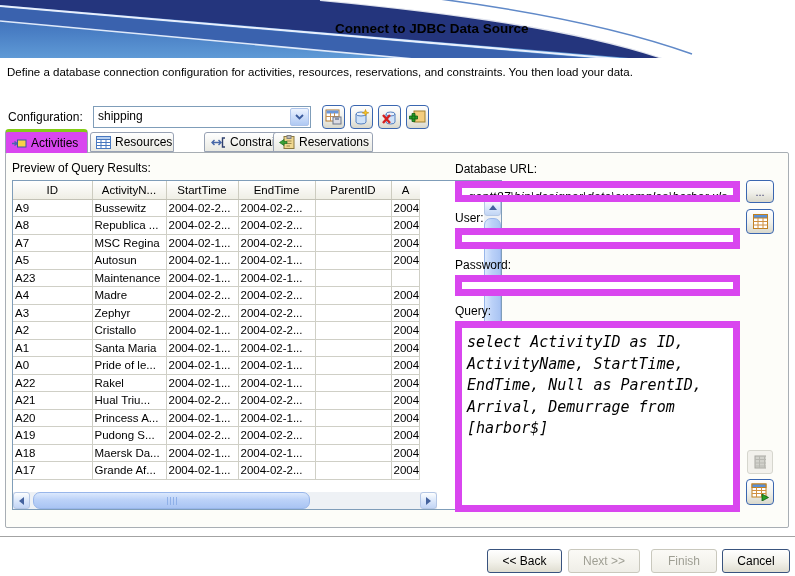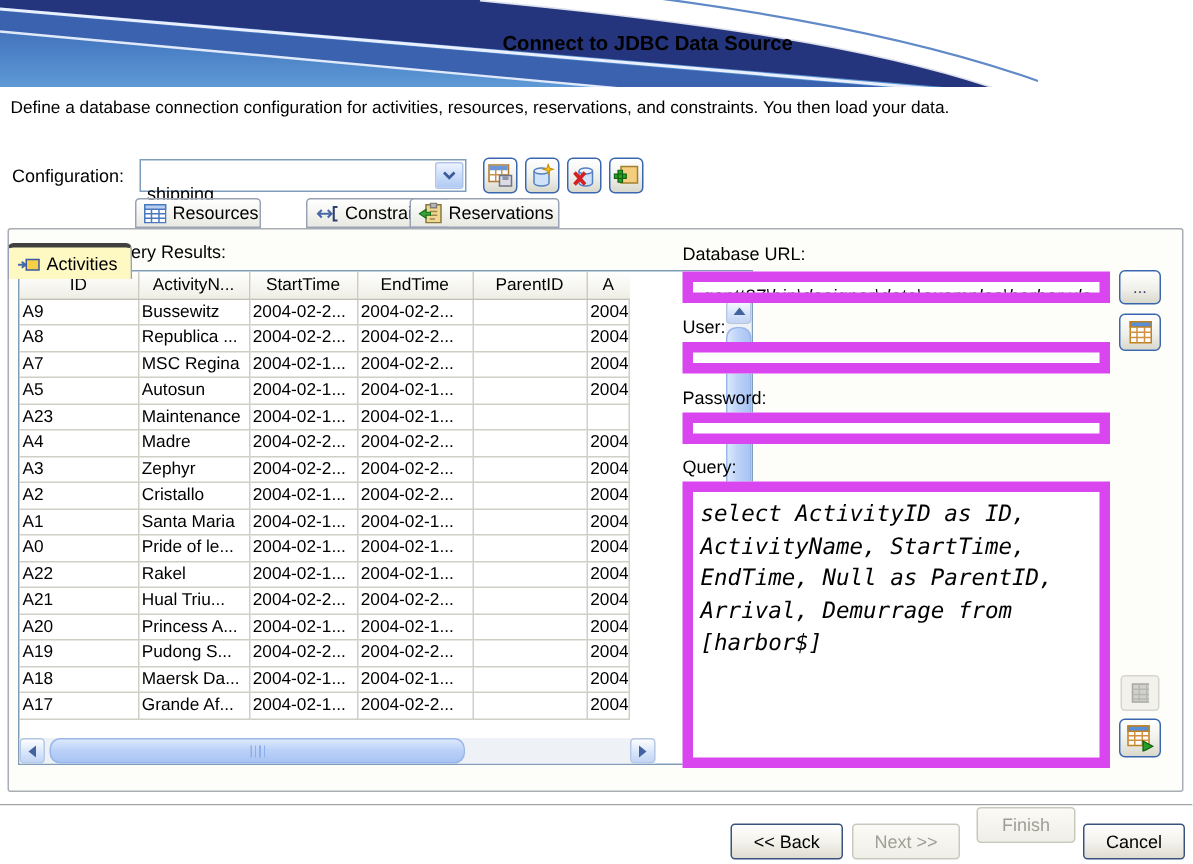--- a/index.html
+++ b/index.html
@@ -9,36 +9,36 @@
 
   
   #banner{left:0;top:0;width:795px;height:58px;}
   #banner-title{left:335px;top:21px;font-size:13.5px;font-weight:bold;white-space:nowrap;}
 
   #description{left:7px;top:66px;font-size:11.5px;white-space:nowrap;}
 
   
   #config-label{left:8px;top:110px;font-size:12px;}
   #config-combo{left:93px;top:106px;width:218px;height:22px;border:1px solid #7f9db9;background:#fff;box-sizing:border-box;}
-  #config-combo .val{position:absolute;left:4px;top:15px;font-size:12px;}
+  #config-combo .val{position:absolute;left:4px;top:2px;font-size:12px;}
   .combo-btn{position:absolute;top:1px;right:1px;bottom:1px;width:17px;border:1px solid #aec4ea;border-radius:2px;
       background:linear-gradient(180deg,#eef4fe,#cfdffa 45%,#b0c9f3);display:flex;align-items:center;justify-content:center;}
   .xp-tool{border:1px solid #3a66b0;border-radius:4px;box-sizing:border-box;
       background:linear-gradient(180deg,#ffffff,#f0f0ea 55%,#d9d8cc);
       display:flex;align-items:center;justify-content:center;padding:0;}
   #tool1{left:322px;top:105px;width:23px;height:24px;}
   #tool2{left:350px;top:105px;width:23px;height:24px;}
   #tool3{left:378px;top:105px;width:23px;height:24px;}
   #tool4{left:406px;top:105px;width:23px;height:24px;}
 
   
   .tab{box-sizing:border-box;display:flex;align-items:center;font-size:12px;padding:0 5px;white-space:nowrap;
        border:1px solid #98a2b4;border-radius:3px 3px 0 0;background:linear-gradient(180deg,#ffffff,#e9e9e2);z-index:3;}
   .tab .ticon{margin-right:4px;display:inline-flex;}
-  .tab.selected{background:#fef9c3;border-top:3px solid #404040;border-bottom:none;border-radius:4px 4px 0 0;z-index:4;margin-top:33px;}
+  .tab.selected{background:#d946ef;border-top:3px solid #84cc16;border-bottom:none;border-radius:4px 4px 0 0;z-index:4;}
   #tab-activities{left:5px;top:129px;width:83px;height:24px;}
   #tab-resources{left:90px;top:132px;width:84px;height:20px;}
   #tab-constraints{left:176px;top:132px;width:95px;height:20px;margin-left:28px;}
   #tab-reservations{left:273px;top:132px;width:100px;height:20px;}
 
   
   #panel{left:5px;top:152px;width:784px;height:376px;border:1px solid #a8aeb4;border-radius:2px;background:#fdfdf9;box-sizing:border-box;z-index:1;}
 
   #preview-label{left:12px;top:161px;font-size:12px;z-index:2;}
 
@@ -97,21 +97,21 @@
       background:#f2f1ec;display:flex;align-items:center;justify-content:center;z-index:2;}
   #run-btn{left:746px;top:479px;width:28px;height:26px;z-index:2;}
 
   
   #footer-sep{left:0;top:536px;width:795px;height:0;border-top:1px solid #a3a3a3;border-bottom:1px solid #ffffff;}
   .dlg-btn{box-sizing:border-box;height:24px;border:1px solid #39537e;border-radius:3px;font-size:12px;
       background:linear-gradient(180deg,#ffffff,#f2f1ea 55%,#dfddd0);display:flex;align-items:center;justify-content:center;}
   .dlg-btn.disabled{border:1px solid #c9c8bd;color:#9f9f94;background:linear-gradient(180deg,#fbfaf6,#efeee7);}
   #back-btn{left:487px;top:549px;width:75px;}
   #next-btn{left:568px;top:549px;width:72px;}
-  #finish-btn{left:651px;top:538px;width:66px;}
+  #finish-btn{left:651px;top:549px;width:66px;}
   #cancel-btn{left:722px;top:549px;width:68px;}
 </style>
 </head>
 <body>
 
 <div class="abs" id="banner">
   <svg width="795" height="58">
     <defs>
       <linearGradient id="bg1" x1="0" y1="0" x2="0" y2="1">
         <stop offset="0" stop-color="#3a63ac"></stop>

